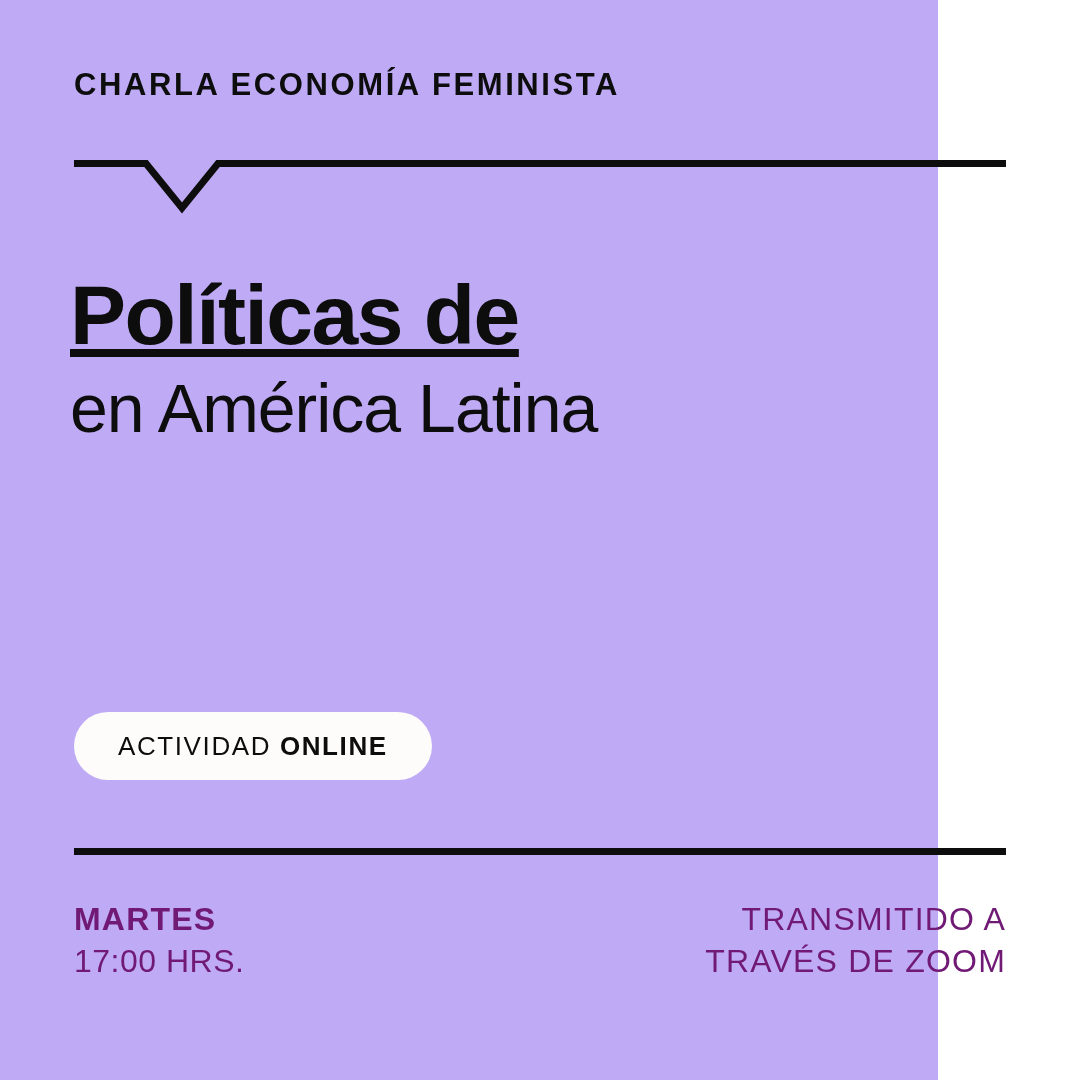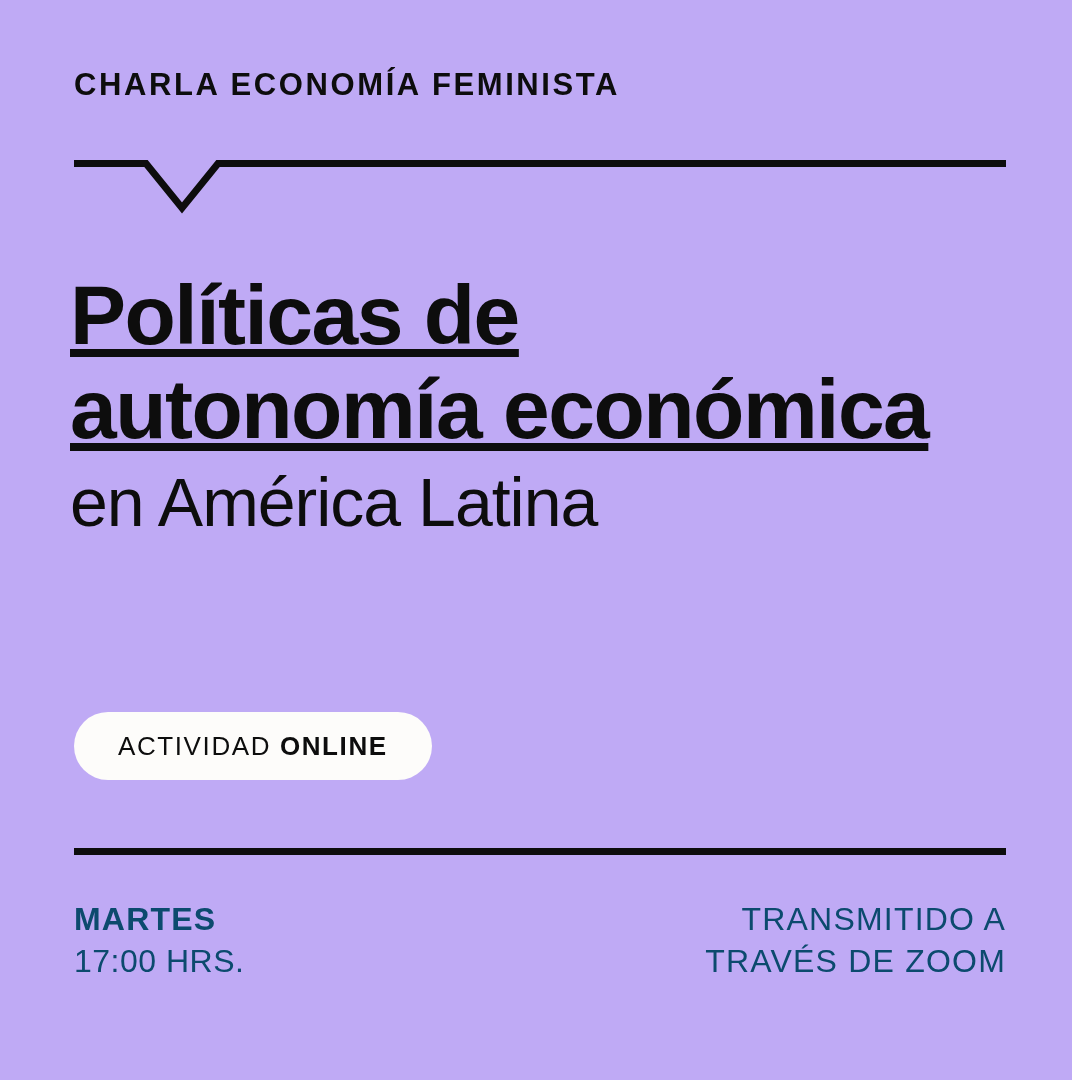--- a/index.html
+++ b/index.html
@@ -7,21 +7,21 @@
     padding: 0;
   }
   body {
     width: 1080px;
     height: 1080px;
     font-family: "Liberation Sans", sans-serif;
     overflow: hidden;
   }
   .poster {
     position: relative;
-    width: 1072px;
+    width: 938px;
     height: 1080px;
     background: #bfaaf5;
     box-sizing: border-box;
     padding: 0;
   }
 
   
   .kicker {
     position: absolute;
     left: 74px;
@@ -112,21 +112,21 @@
 
   
   .footer {
     position: absolute;
     left: 74px;
     top: 898px;
     width: 932px;
     display: flex;
     justify-content: space-between;
     align-items: flex-start;
-    color: #0c4a6e;
+    color: #701a75;
   }
   .footer-left {
     text-align: left;
   }
   .footer-left .d1,
   .footer-left .d2 {
     font-size: 32px;
     font-weight: bold;
     letter-spacing: 1.2px;
     line-height: 1.32;
@@ -162,21 +162,20 @@
   <div class="kicker">CHARLA ECONOMÍA FEMINISTA</div>
 
   <div class="rule-notch">
     <svg width="932" height="60" viewBox="0 0 932 60" xmlns="http://www.w3.org/2000/svg">
       <path d="M0 3.5 H72 L108 48 L144 3.5 H932" fill="none" stroke="#0d0d0d" stroke-width="7" stroke-linejoin="miter" stroke-linecap="butt"></path>
     </svg>
   </div>
 
   <div class="headline">
     <span class="l1">Políticas de</span>
-    <span class="l2">autonomía económica</span>
     <span class="l3">en América Latina</span>
   </div>
 
   <div class="badge">
     <span class="txt"><span>ACTIVIDAD </span><b>ONLINE</b></span>
   </div>
 
   <div class="bottom-rule"></div>
 
   <div class="footer">

